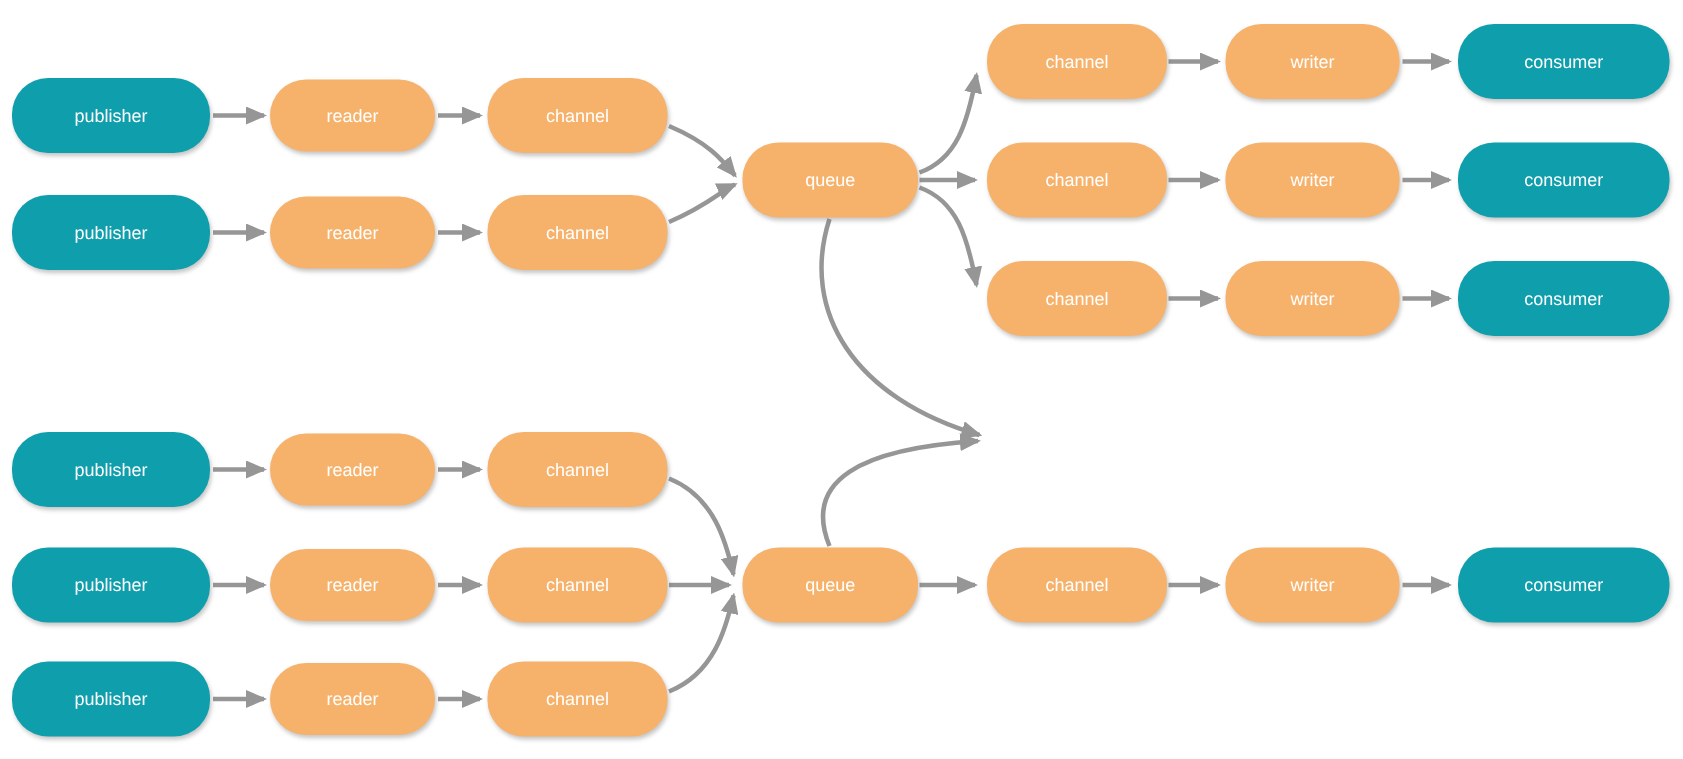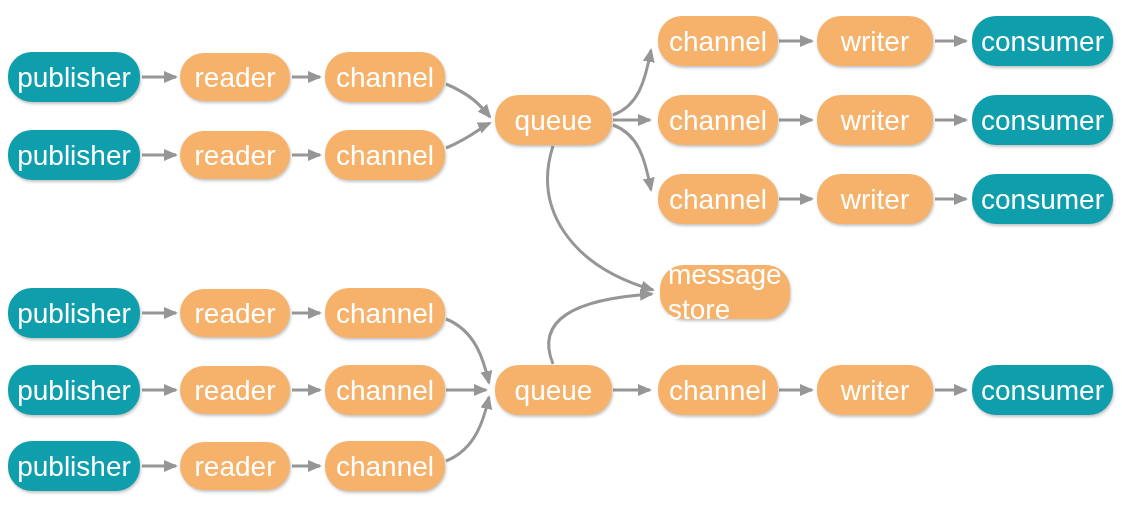--- a/index.html
+++ b/index.html
@@ -5,21 +5,21 @@
   html,body{margin:0;padding:0;background:#fff;}
   .stage{
     position:relative;width:1122px;height:506px;background:#fff;
     font-family:"Liberation Sans",sans-serif;overflow:hidden;
   }
   svg.edges{position:absolute;left:0;top:0;width:1122px;height:506px;}
   .edge{stroke:var(--arrow,#969696);stroke-width:3;fill:none;}
   .mk{fill:var(--arrow,#969696);}
   .node{
     position:absolute;display:flex;align-items:center;justify-content:center;
-    text-align:left;color:#fff;font-size:28px;line-height:1.25;
+    text-align:right;color:#fff;font-size:12px;line-height:1.25;
     border-radius:24px;box-sizing:border-box;padding:0 8px;
     box-shadow:1px 2px 3px rgba(110,110,110,.4);
   }
   .teal{background:var(--teal,#0f9eac);}
   .orange{background:var(--orange,#f6b26b);}
 </style>
 </head>
 <body>
 
 <div class="stage">
@@ -78,21 +78,20 @@
   <div class="node orange" style="left:658px;top:16px;width:120px;height:50px">channel</div>
   <div class="node orange" style="left:658px;top:95px;width:120px;height:50px">channel</div>
   <div class="node orange" style="left:658px;top:174px;width:120px;height:50px">channel</div>
   <div class="node orange" style="left:817px;top:16px;width:116px;height:50px">writer</div>
   <div class="node orange" style="left:817px;top:95px;width:116px;height:50px">writer</div>
   <div class="node orange" style="left:817px;top:174px;width:116px;height:50px">writer</div>
   <div class="node teal" style="left:972px;top:16px;width:141px;height:50px">consumer</div>
   <div class="node teal" style="left:972px;top:95px;width:141px;height:50px">consumer</div>
   <div class="node teal" style="left:972px;top:174px;width:141px;height:50px">consumer</div>
 
-  <div class="node orange" style="left:660px;top:265px;width:130px;height:54px">message store</div>
 
   <div class="node teal" style="left:8px;top:288px;width:132px;height:50px">publisher</div>
   <div class="node teal" style="left:8px;top:365px;width:132px;height:50px">publisher</div>
   <div class="node teal" style="left:8px;top:441px;width:132px;height:50px">publisher</div>
   <div class="node orange" style="left:180px;top:289px;width:110px;height:48px">reader</div>
   <div class="node orange" style="left:180px;top:366px;width:110px;height:48px">reader</div>
   <div class="node orange" style="left:180px;top:442px;width:110px;height:48px">reader</div>
   <div class="node orange" style="left:325px;top:288px;width:120px;height:50px">channel</div>
   <div class="node orange" style="left:325px;top:365px;width:120px;height:50px">channel</div>
   <div class="node orange" style="left:325px;top:441px;width:120px;height:50px">channel</div>

